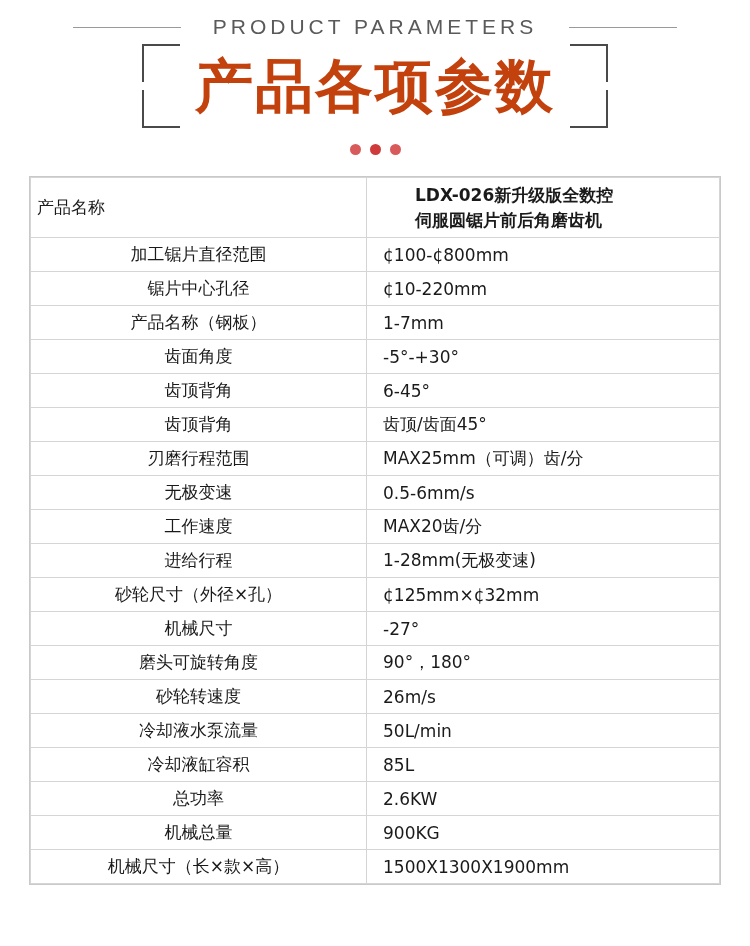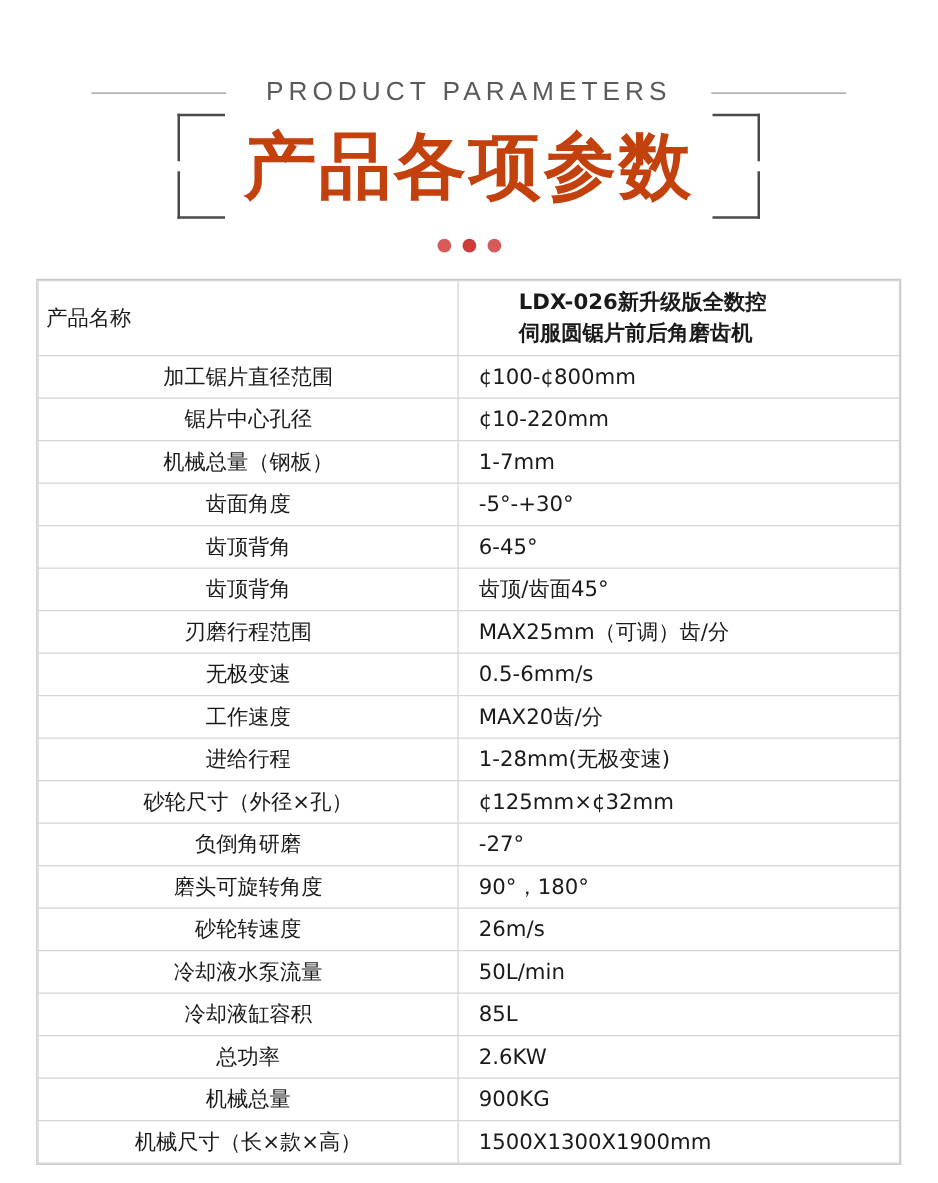--- a/index.html
+++ b/index.html
@@ -22,21 +22,20 @@
     padding-top: 10px;
     box-sizing: border-box;
   }
 
   .eyebrow-row {
     display: flex;
     align-items: center;
     justify-content: center;
     gap: 32px;
     height: 34px;
-    margin-top: 47px;
   }
   .eyebrow-line {
     width: 108px;
     height: 1px;
     background: #9a9a9a;
   }
   .eyebrow-text {
     font-size: 21px;
     letter-spacing: 4px;
     color: #5a5a5a;
@@ -176,21 +175,21 @@
         </tr>
         <tr>
           <td class="label">加工锯片直径范围</td>
           <td class="value">¢100-¢800mm</td>
         </tr>
         <tr>
           <td class="label">锯片中心孔径</td>
           <td class="value">¢10-220mm</td>
         </tr>
         <tr>
-          <td class="label">机械总量（钢板）</td>
+          <td class="label">产品名称（钢板）</td>
           <td class="value">1-7mm</td>
         </tr>
         <tr>
           <td class="label">齿面角度</td>
           <td class="value">-5°-+30°</td>
         </tr>
         <tr>
           <td class="label">齿顶背角</td>
           <td class="value">6-45°</td>
         </tr>
@@ -212,21 +211,21 @@
         </tr>
         <tr>
           <td class="label">进给行程</td>
           <td class="value">1-28mm(无极变速)</td>
         </tr>
         <tr>
           <td class="label">砂轮尺寸（外径×孔）</td>
           <td class="value">¢125mm×¢32mm</td>
         </tr>
         <tr>
-          <td class="label">负倒角研磨</td>
+          <td class="label">机械尺寸</td>
           <td class="value">-27°</td>
         </tr>
         <tr>
           <td class="label">磨头可旋转角度</td>
           <td class="value">90°，180°</td>
         </tr>
         <tr>
           <td class="label">砂轮转速度</td>
           <td class="value">26m/s</td>
         </tr>

